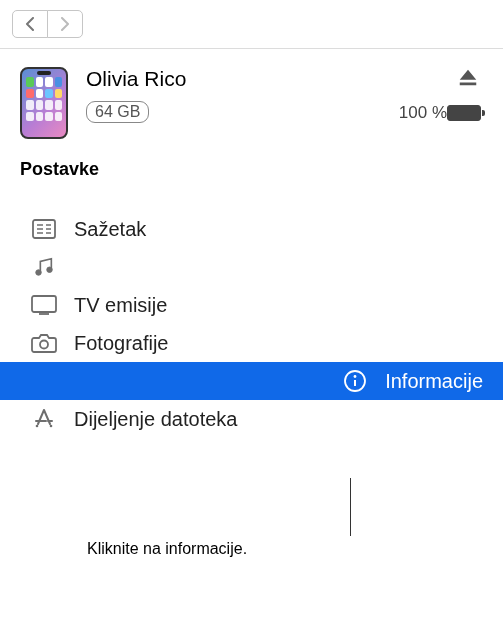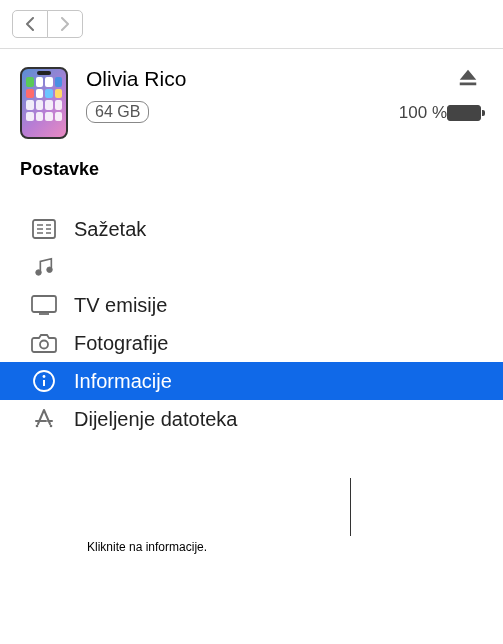--- a/index.html
+++ b/index.html
@@ -157,41 +157,42 @@
       align-items: center;
       gap: 16px;
       padding: 7px 20px 7px 30px;
       font-size: 20px;
       color: #222;
       cursor: pointer;
     }
     .sidebar-item.selected {
       background: #1069e8;
       color: #fff;
+      justify-content: flex-end;
     }
     .sidebar-item.selected .item-icon svg {
       fill: #fff;
       stroke: #fff;
     }
     .item-icon {
       width: 28px;
       height: 24px;
       display: flex;
       align-items: center;
       justify-content: center;
     }
     .item-icon svg {
       fill: #6e6e6e;
       stroke: #6e6e6e;
     }
     .callout {
       position: absolute;
       left: 87px;
       top: 540px;
-      font-size: 12px;
+      font-size: 16px;
       color: #000;
     }
     .callout-line {
       position: absolute;
       left: 350px;
       top: 478px;
       width: 1px;
       height: 58px;
       background: #333;
     }

